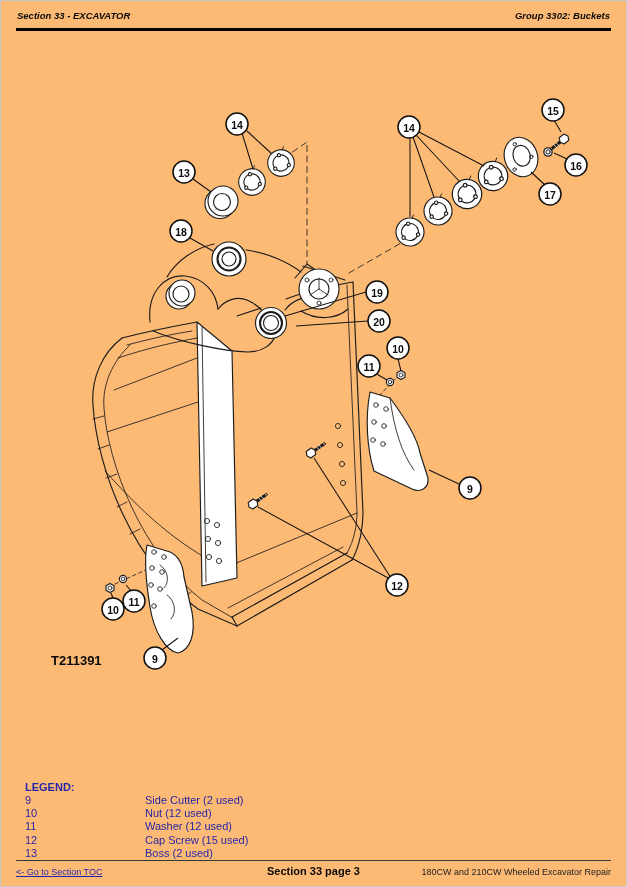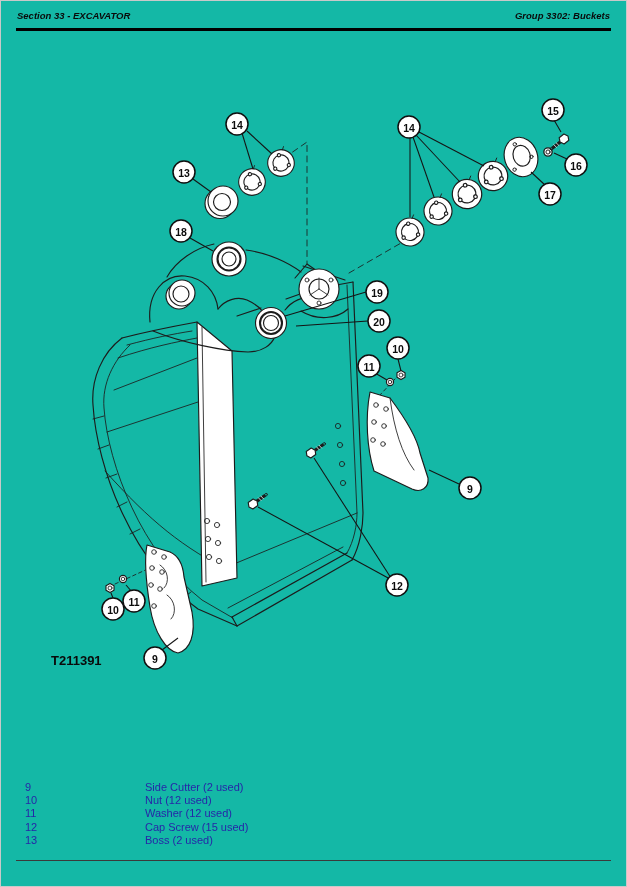--- a/index.html
+++ b/index.html
@@ -1,18 +1,18 @@
 <!DOCTYPE html>
 <html><head>
 <meta charset="utf-8">
 <style>
   html,body{margin:0;padding:0;background:#fff;}
   .page{
     position:relative;width:627px;height:887px;margin:0 auto;
-    background:#14b8a6;border:1px solid #c9c9c9;box-sizing:border-box;
+    background:#fdba74;border:1px solid #c9c9c9;box-sizing:border-box;
     font-family:"Liberation Sans",sans-serif;color:#111;overflow:hidden;
   }
   
   .hdr{position:absolute;top:9px;left:16px;right:16px;display:flex;
        justify-content:space-between;font-size:9.5px;font-weight:bold;font-style:italic;color:#0a0a0a;}
   .hdr-rule{position:absolute;top:27px;left:15px;right:15px;height:3px;background:#000;}
   
   .art-wrap{position:absolute;top:0;left:0;width:627px;height:760px;}
   svg .ln{fill:none;stroke:#1c1c1c;stroke-width:1.15;stroke-linecap:round;stroke-linejoin:round;}
   svg .lnf{fill:#fff;stroke:#1c1c1c;stroke-width:1.15;stroke-linejoin:round;}
@@ -314,20 +314,21 @@
             <circle cx="154" cy="657" r="11"></circle>
             <text x="154" y="657.5">9</text>
           </g>
       </g>
     </svg>
     <div class="fig-id">T211391</div>
   </div>
 
 
   <div class="legend">
+    <div class="ttl">LEGEND:</div>
     <div class="row">
       <span class="num">9</span>
       <span class="desc">Side Cutter (2 used)</span>
     </div>
     <div class="row">
       <span class="num">10</span>
       <span class="desc">Nut (12 used)</span>
     </div>
     <div class="row">
       <span class="num">11</span>
@@ -337,14 +338,19 @@
       <span class="num">12</span>
       <span class="desc">Cap Screw (15 used)</span>
     </div>
     <div class="row">
       <span class="num">13</span>
       <span class="desc">Boss (2 used)</span>
     </div>
   </div>
 
   <div class="ftr-rule"></div>
+  <div class="ftr">
+    <a>&lt;- Go to Section TOC</a>
+    <span class="ctr">Section 33 page 3</span>
+    <span class="rgt">180CW and 210CW Wheeled Excavator Repair</span>
+  </div>
 
 </div>
 
 </body></html>

